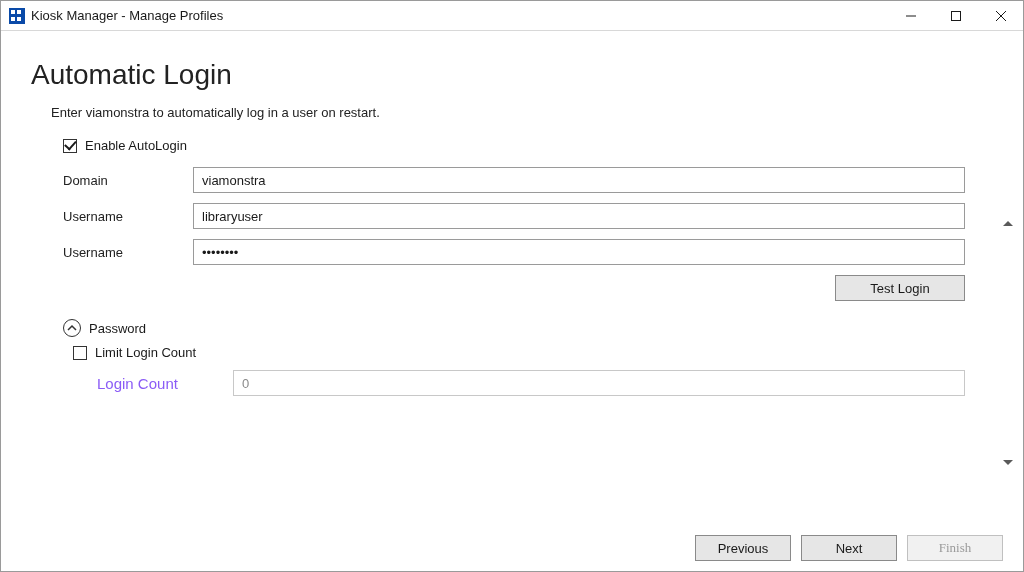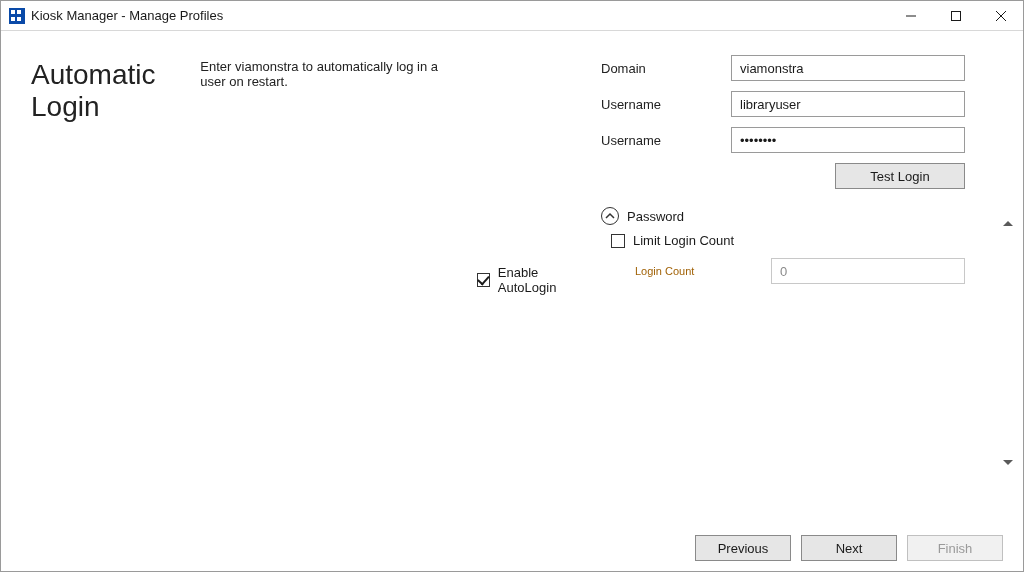--- a/index.html
+++ b/index.html
@@ -52,20 +52,21 @@
     align-items: center;
     justify-content: center;
     color: #1a1a1a;
   }
   .titlebar .win-btn svg { width: 10px; height: 10px; }
   .content {
     flex: 1;
     padding: 24px 30px 10px 30px;
     position: relative;
     display: flex;
+    flex-direction: column;
   }
   h1.page-title {
     font-size: 28px;
     font-weight: 400;
     margin: 4px 0 10px 0;
     color: #222;
   }
   .subtitle {
     margin: 4px 0 14px 20px;
     font-size: 13px;
@@ -132,20 +133,21 @@
     font-family: inherit;
     color: #1a1a1a;
     text-align: center;
     padding: 0 14px;
   }
   .btn.wide { min-width: 130px; }
   .btn.disabled {
     color: #9a9a9a;
     border-color: #c0c0c0;
     background: #f1f1f1;
+    font-family: Liberation Serif, serif;
   }
   .expander-row {
     display: flex;
     align-items: center;
     gap: 8px;
     margin: 0 0 8px 0;
   }
   .expander-icon {
     width: 18px; height: 18px;
     border: 1.5px solid #333;
@@ -163,22 +165,22 @@
     margin-bottom: 10px;
   }
   .login-count-row {
     display: flex;
     align-items: center;
     margin-left: 26px;
     margin-bottom: 8px;
   }
   .login-count-row label {
     width: 136px;
-    color: #a16207;
-    font-size: 11px;
+    color: #8b5cf6;
+    font-size: 15px;
   }
   .login-count-row .text-input {
     flex: 1;
     height: 26px;
     border: 1px solid #c8c8c8;
     padding: 2px 8px;
     font-size: 13px;
     color: #8a8a8a;
     background: #fff;
     margin-right: 28px;

